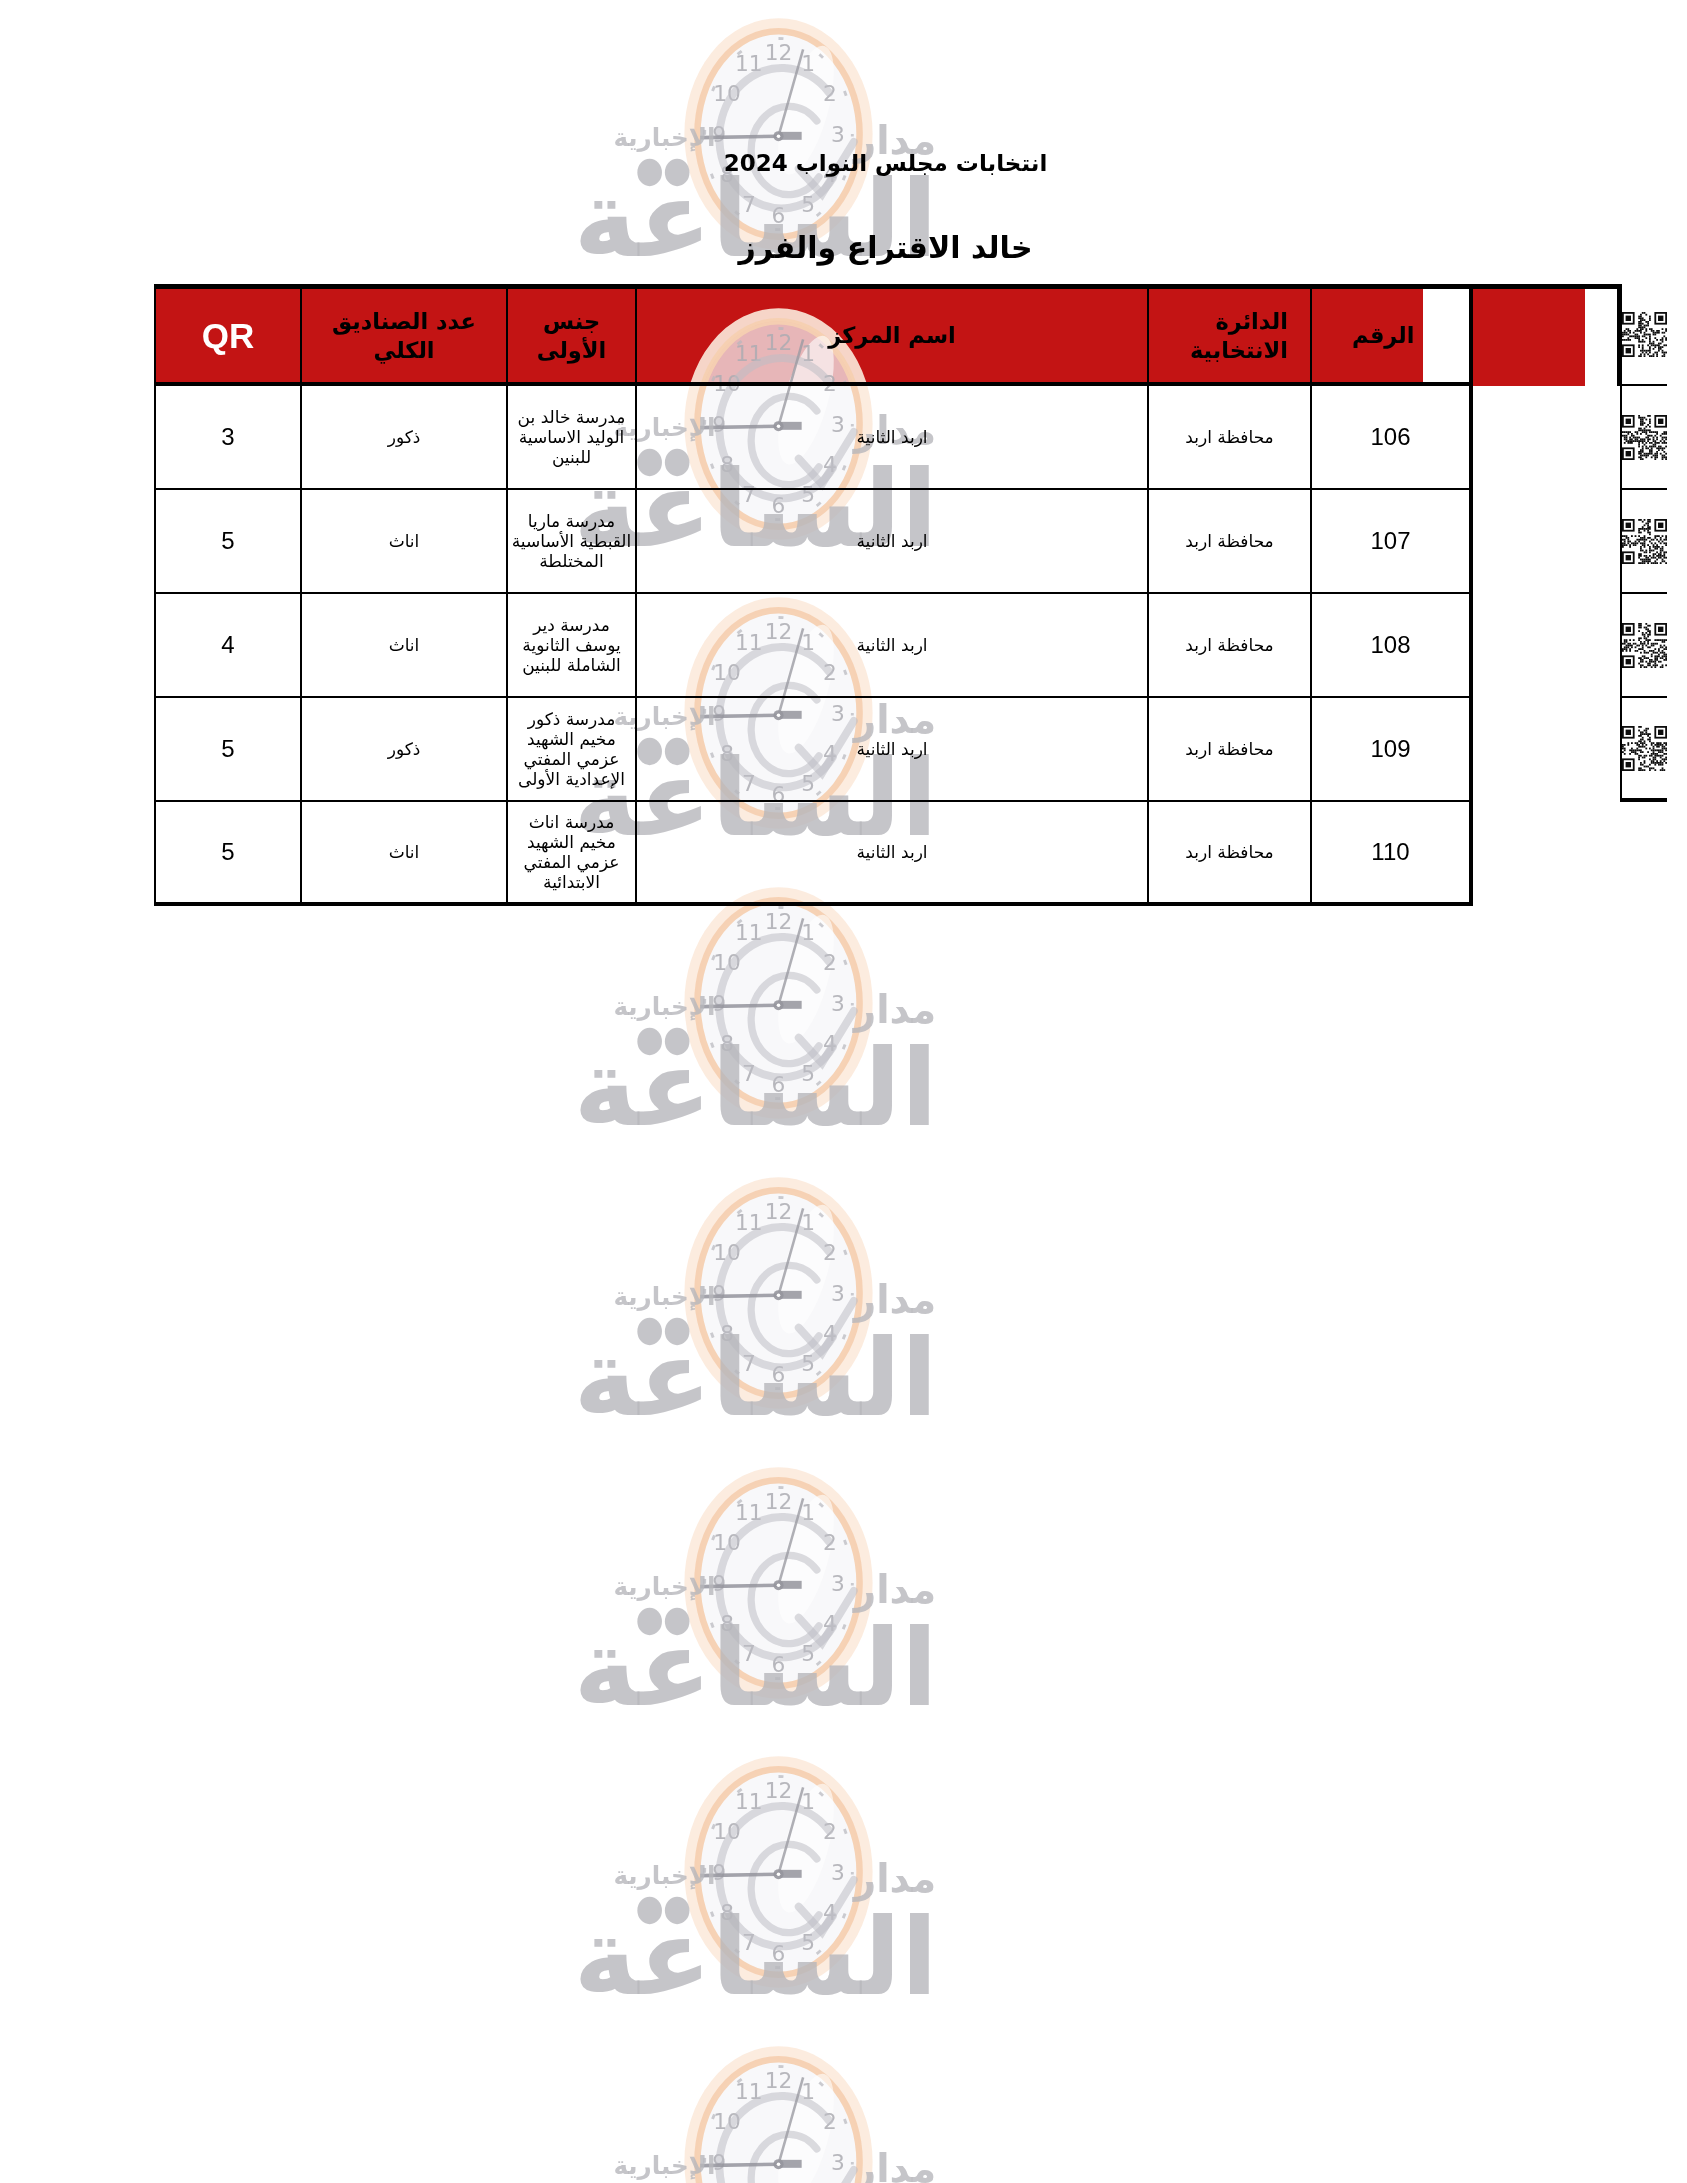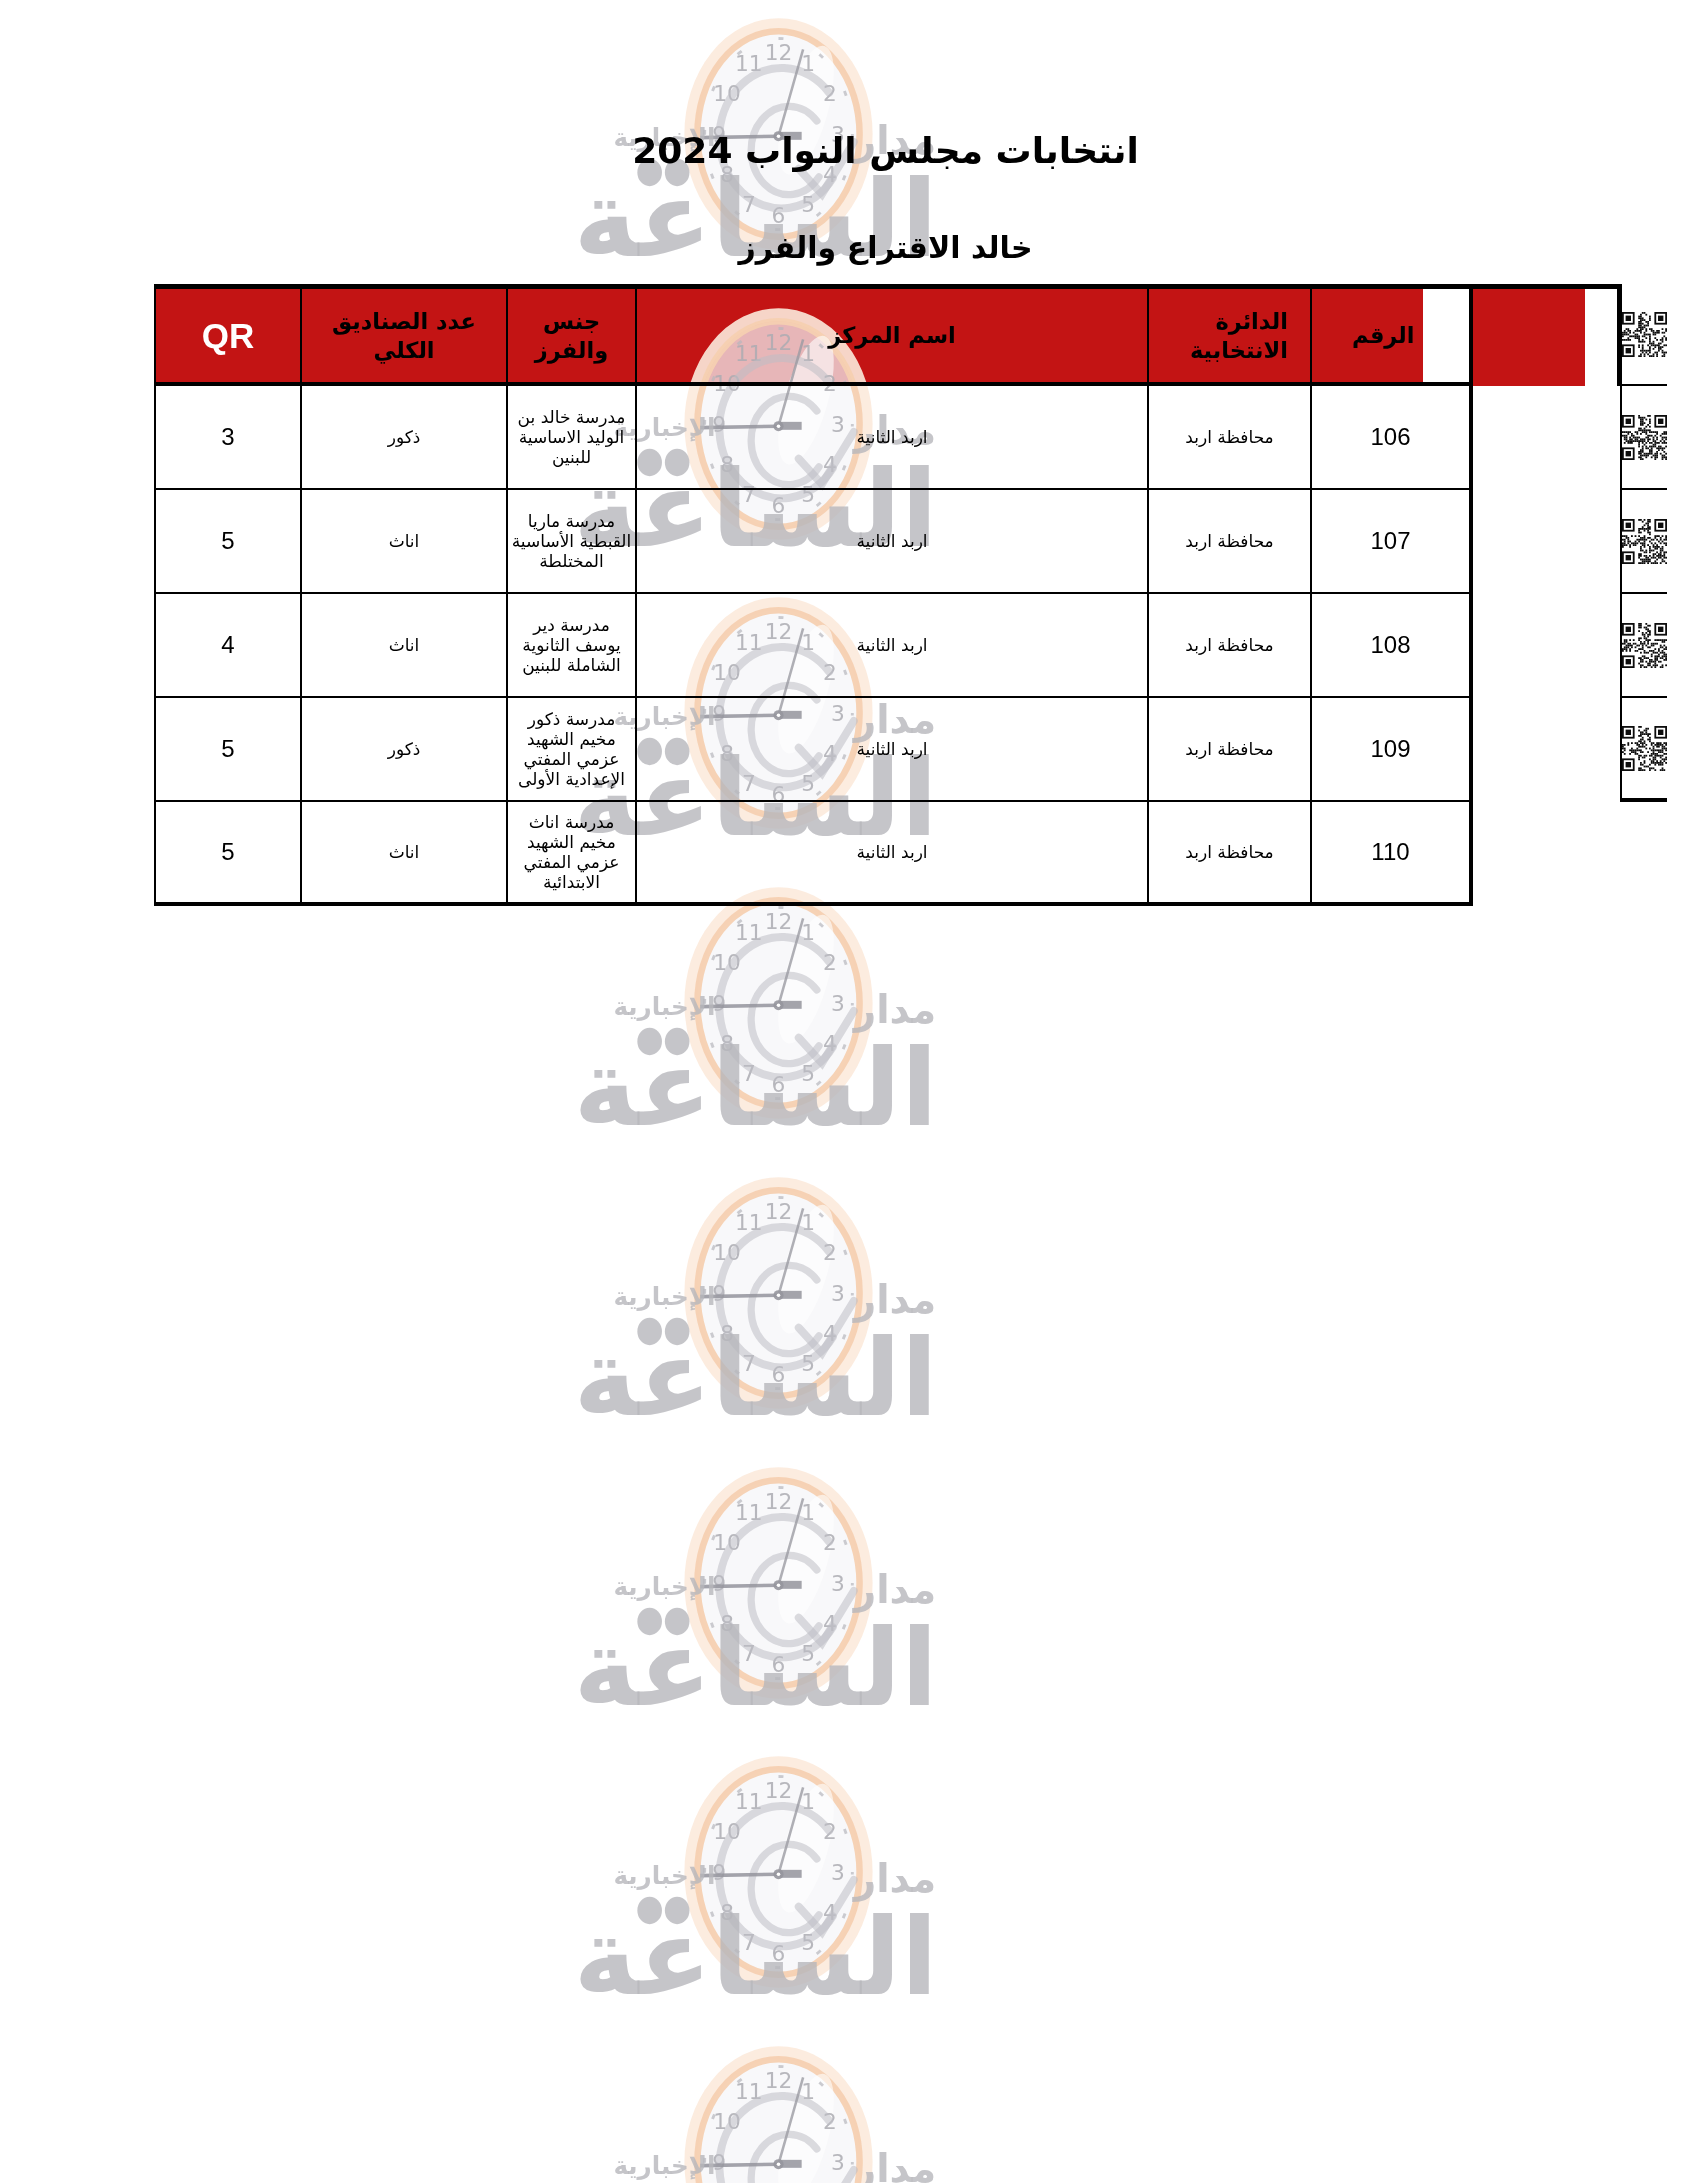--- a/index.html
+++ b/index.html
@@ -6,21 +6,21 @@
     --red:#c31414;
     --ink:#000000;
   }
   html,body{margin:0;padding:0;background:#ffffff;}
   #page{
     position:relative;width:1687px;height:2183px;background:#ffffff;
     overflow:hidden;font-family:"DejaVu Sans",sans-serif;
   }
   
   .title-wrap{position:absolute;left:154px;width:1463px;text-align:center;z-index:3;direction:rtl;color:var(--ink);}
-  #title{top:130px;font-size:36px;font-weight:bold;}
+  #title{top:150px;font-size:23px;font-weight:bold;}
   #subtitle{top:230px;font-size:30px;font-weight:bold;}
   
   #header-red{position:absolute;left:154px;top:284px;width:1431px;height:102px;background:var(--red);z-index:1;}
   
   .wm{position:absolute;left:612px;width:333px;height:239px;z-index:2;overflow:visible;pointer-events:none;}
   
   #grid{
     position:absolute;left:154px;top:284px;z-index:3;
     display:grid;
     grid-template-columns:146px 206px 129px 512px 163px 163px 147px 47px;
@@ -127,21 +127,21 @@
       <use href="#wm-symbol"></use>
     </svg>
 
   <div id="title" class="title-wrap">انتخابات مجلس النواب 2024</div>
   <div id="subtitle" class="title-wrap">خالد الاقتراع والفرز</div>
 
   <div id="grid">
 
     <div class="cell hcell vo qrh">QR</div>
     <div class="cell hcell v">عدد الصناديق الكلي</div>
-    <div class="cell hcell v">جنس والفرز</div>
+    <div class="cell hcell v">جنس الأولى</div>
     <div class="cell hcell v">اسم المركز</div>
     <div class="cell hcell v" style="padding:0 22px;text-align:right;">الدائرة الانتخابية</div>
     <div class="cell hcell v vr hnum" style="justify-content:center;padding-right:14.5px;">الرقم</div>
     <div class="cell hextra"></div>
 
     <div class="cell dcell vo">
       <svg class="qr" width="85" height="85" viewBox="0 0 125 125">
           <g fill="#0d0d0d">
             <rect x="55" y="0" width="5" height="5"></rect>
             <rect x="60" y="0" width="5" height="5"></rect>

